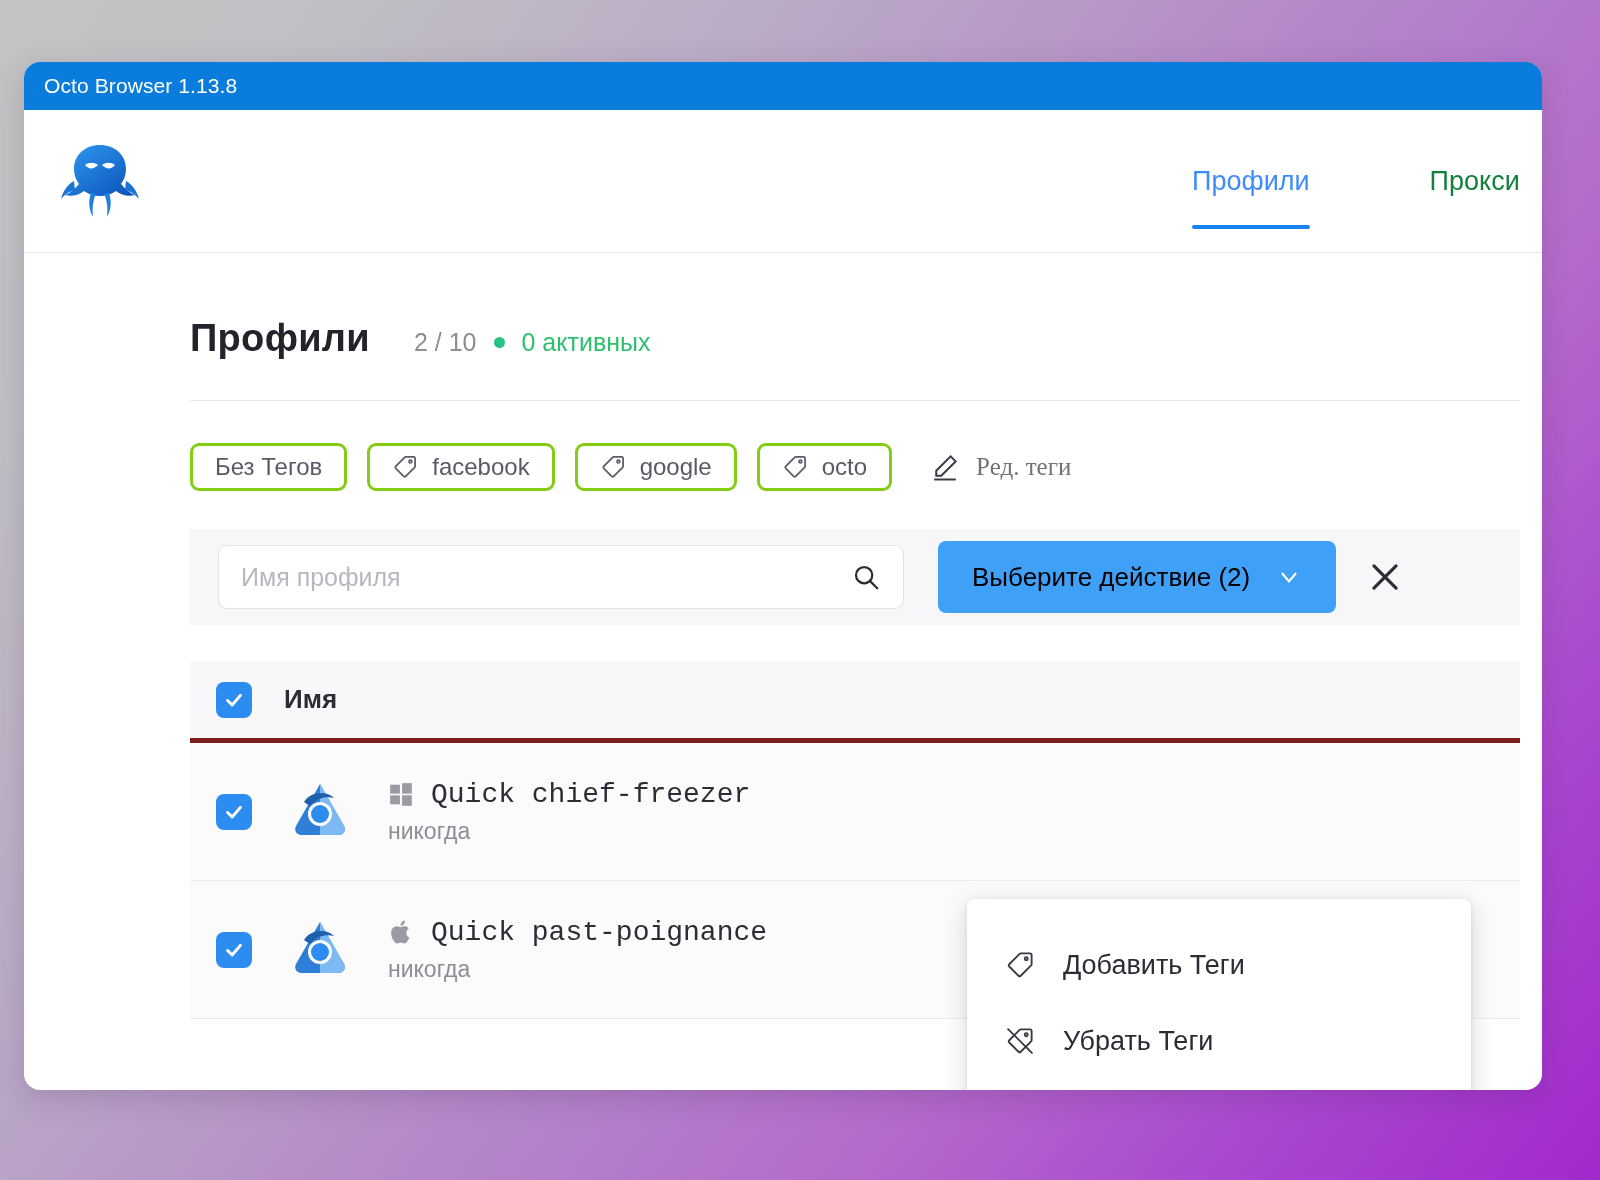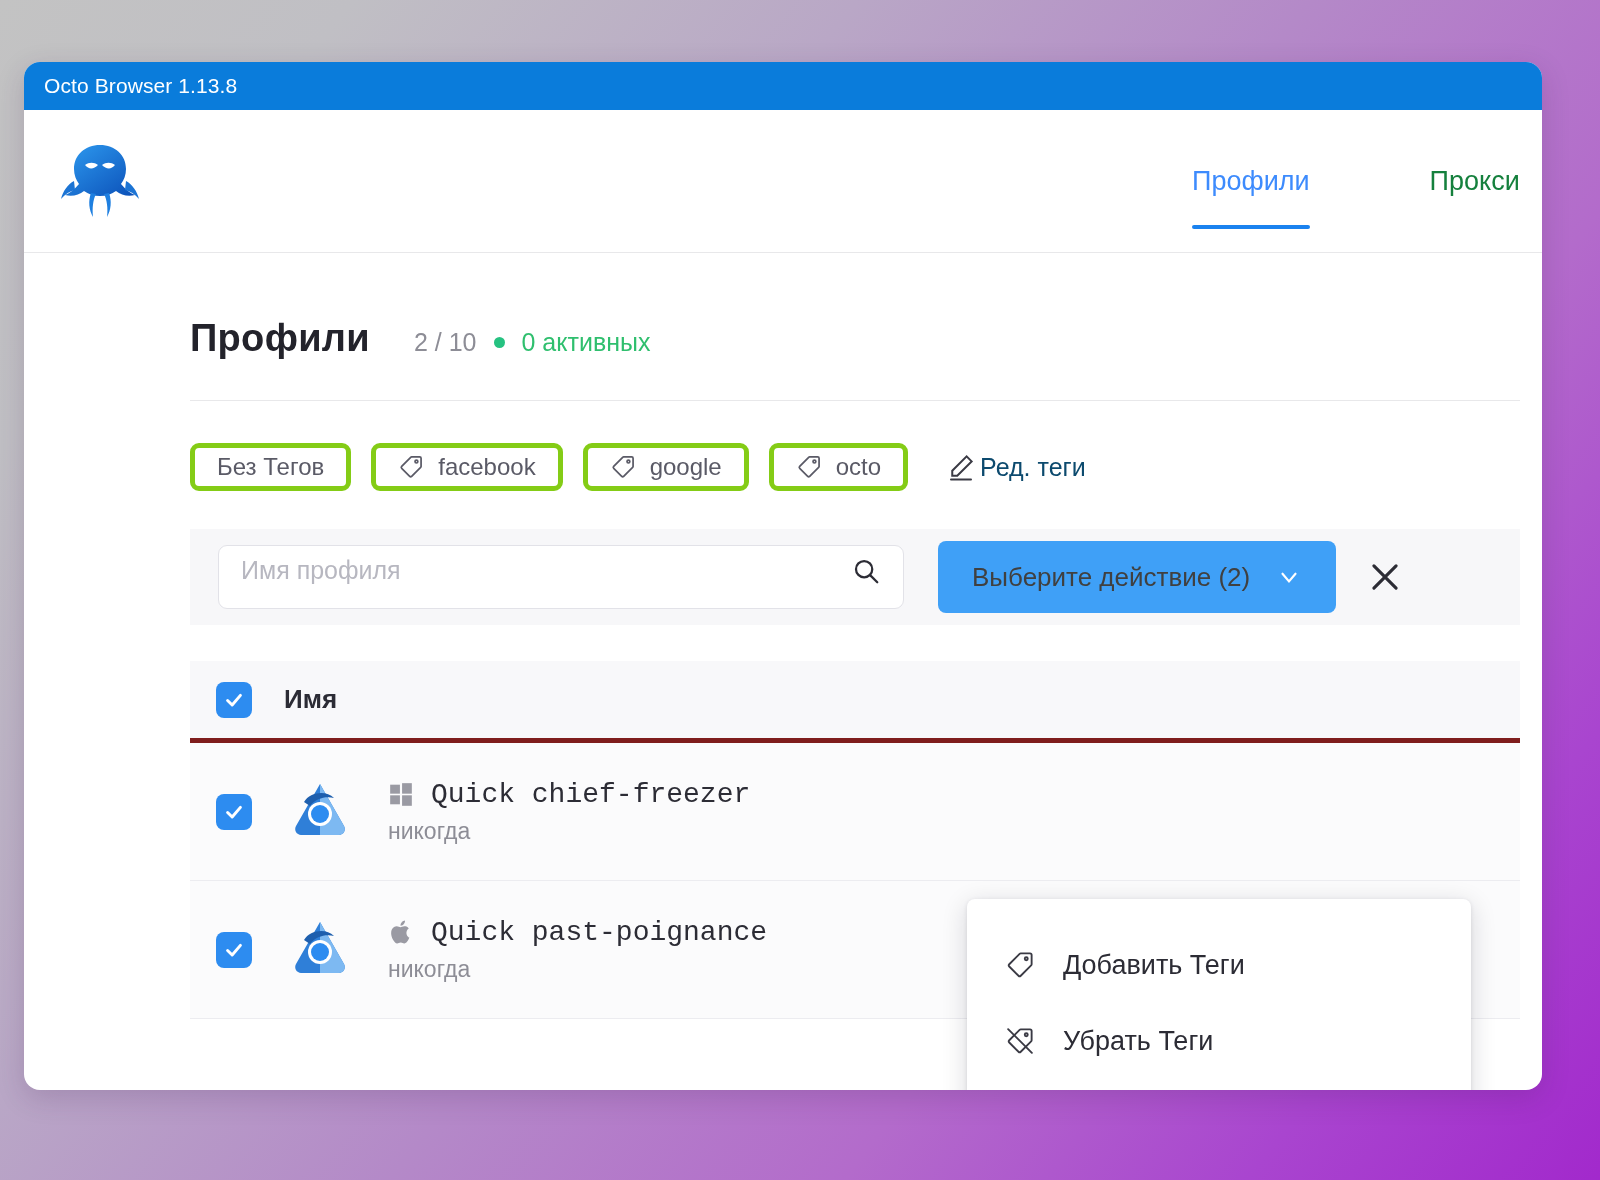--- a/index.html
+++ b/index.html
@@ -139,80 +139,81 @@
 
   
   .tags-row {
     display: flex;
     align-items: center;
     gap: 20px;
     padding: 42px 0 0 166px;
   }
   .tag-pill {
     height: 48px;
-    border: 5px solid #84cc16;
+    border: 3px solid #84cc16;
     border-radius: 9px;
     display: flex;
     align-items: center;
     gap: 14px;
     padding: 0 22px;
     font-size: 24px;
     color: #5a5a66;
     background: #fff;
     cursor: pointer;
   }
   .edit-tags {
     display: flex;
     align-items: center;
-    gap: 4px;
+    gap: 16px;
     margin-left: 18px;
     font-size: 25px;
-    color: #0c4a6e;
-    cursor: pointer;
+    color: #737373;
+    cursor: pointer;
+    font-family: Liberation Serif, serif;
   }
 
   
   .toolbar {
     margin: 38px 0 0 166px;
     width: 1330px;
     height: 96px;
     background: #f7f7f9;
     display: flex;
     align-items: center;
     padding: 0 28px;
     position: relative;
   }
   .search-box {
     width: 686px;
     height: 64px;
     background: #fff;
     border: 1px solid #e2e2e8;
     border-radius: 9px;
     display: flex;
-    align-items: flex-start;
+    align-items: center;
     padding: 10px 22px;
   }
   .search-box input {
     flex: 1;
     border: none;
     outline: none;
     font-family: inherit;
     font-size: 25px;
     color: #3a3a44;
     background: transparent;
   }
   .search-box input::placeholder { color: #b7b7c0; }
 
   .action-btn {
     margin-left: 34px;
     height: 72px;
     background: #3fa0f7;
     border: none;
     border-radius: 8px;
-    color: #404040;
+    color: #000000;
     font-family: inherit;
     font-size: 26px;
     display: flex;
     align-items: center;
     gap: 26px;
     padding: 0 34px;
     cursor: pointer;
   }
   .close-x {
     margin-left: 30px;

